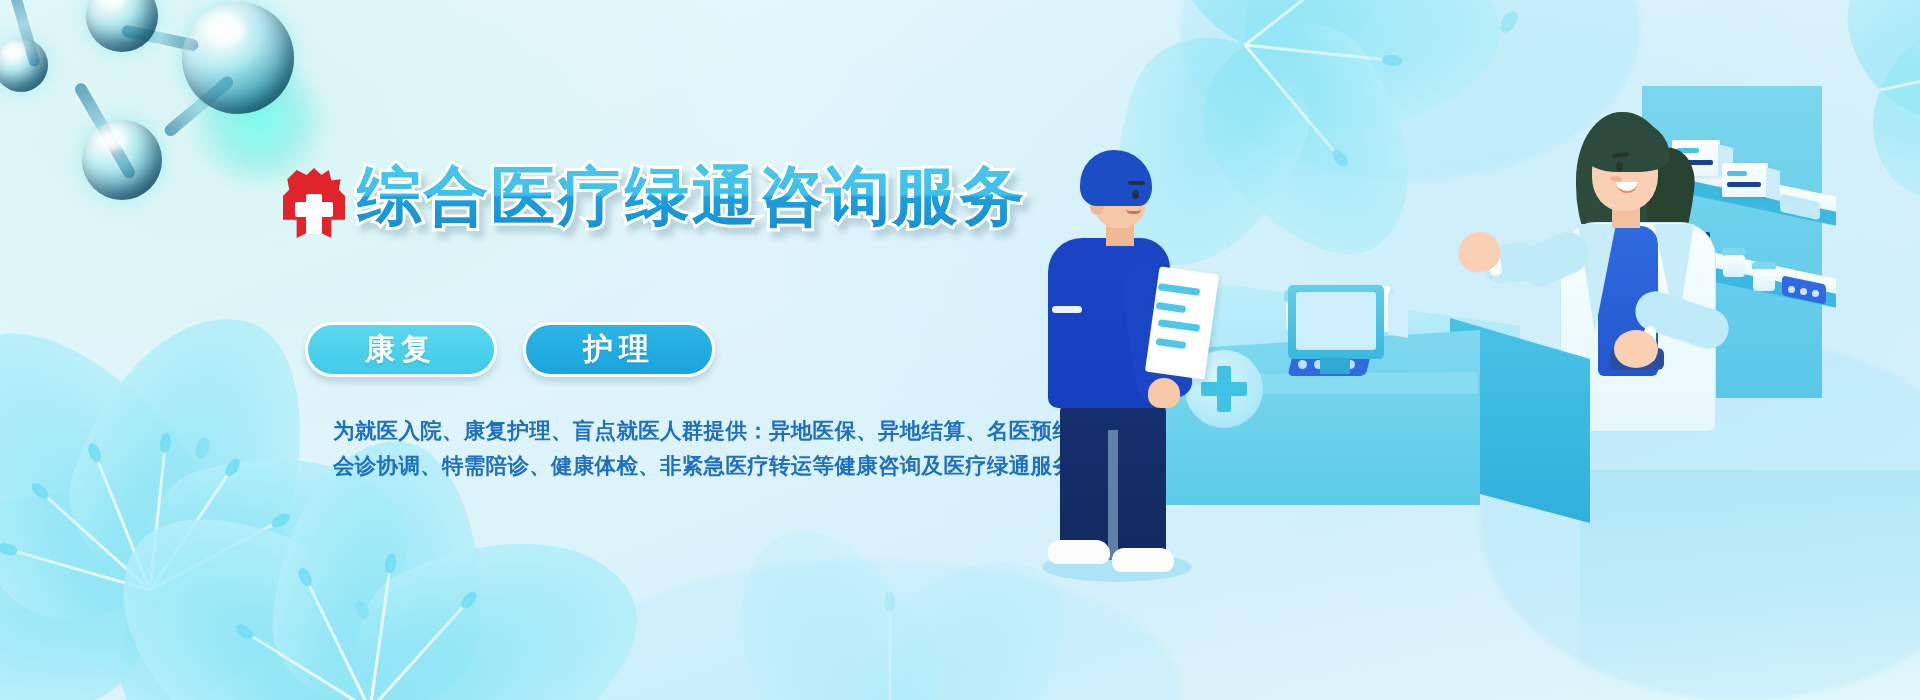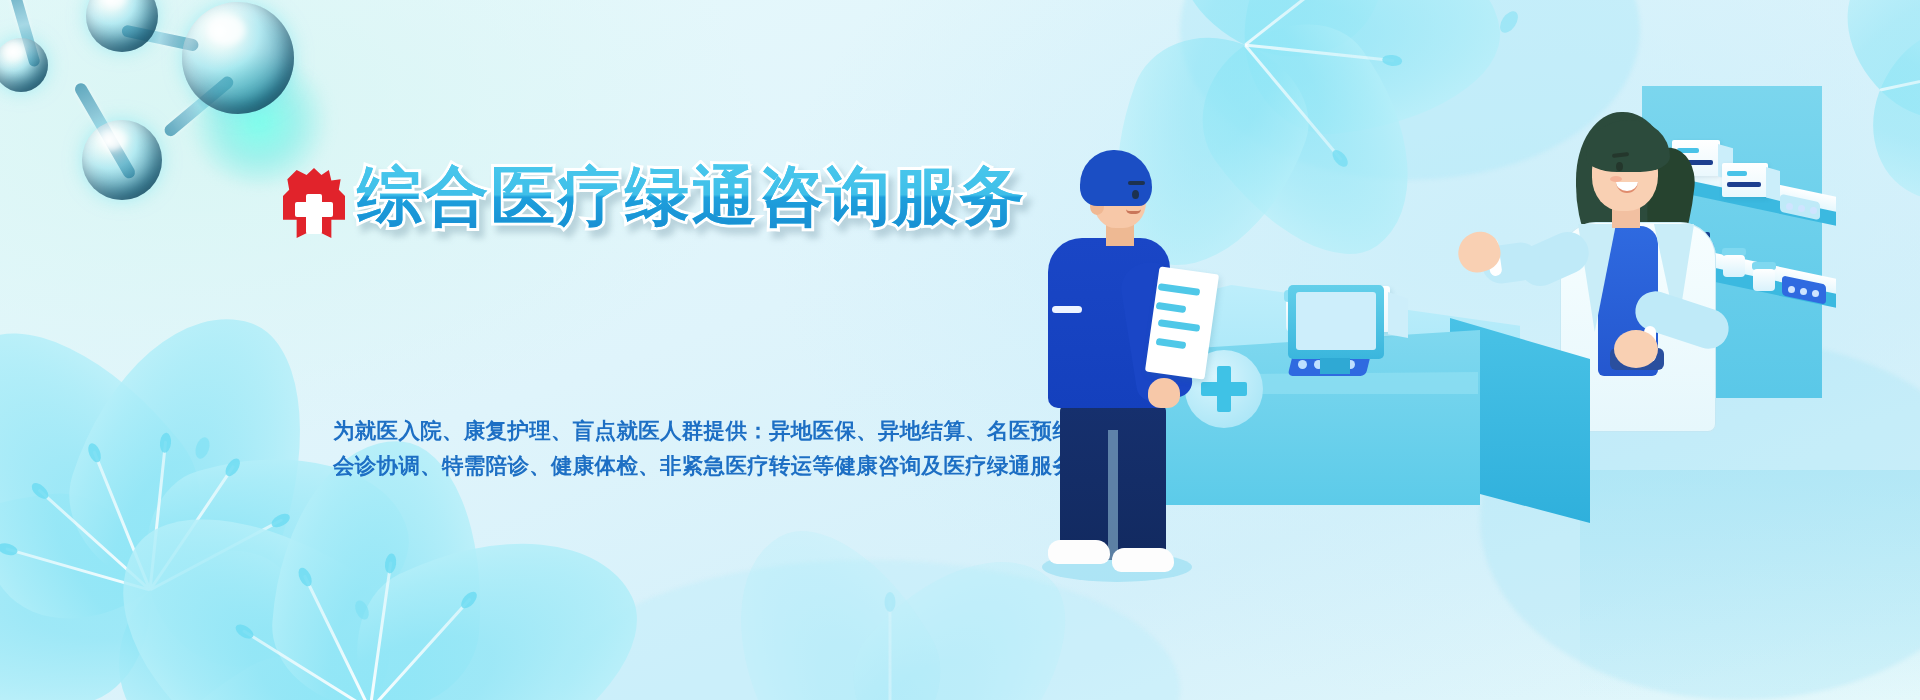--- a/index.html
+++ b/index.html
@@ -404,20 +404,22 @@
 
     <div id="cross-logo">
       <div class="cross-star"></div>
       <div class="cross-white"></div>
     </div>
 
     <div id="title">综合医疗绿通咨询服务</div>
     <div id="title-fill">综合医疗绿通咨询服务</div>
 
     <div id="pills">
+      <div class="pill pill-2">康复</div>
+      <div class="pill pill-3">护理</div>
     </div>
 
     <div id="desc">
       <div>为就医入院、康复护理、盲点就医人群提供：异地医保、异地结算、名医预约</div>
       <div>会诊协调、特需陪诊、健康体检、非紧急医疗转运等健康咨询及医疗绿通服务。</div>
     </div>
   </div>
 
   <div id="illo">
 

